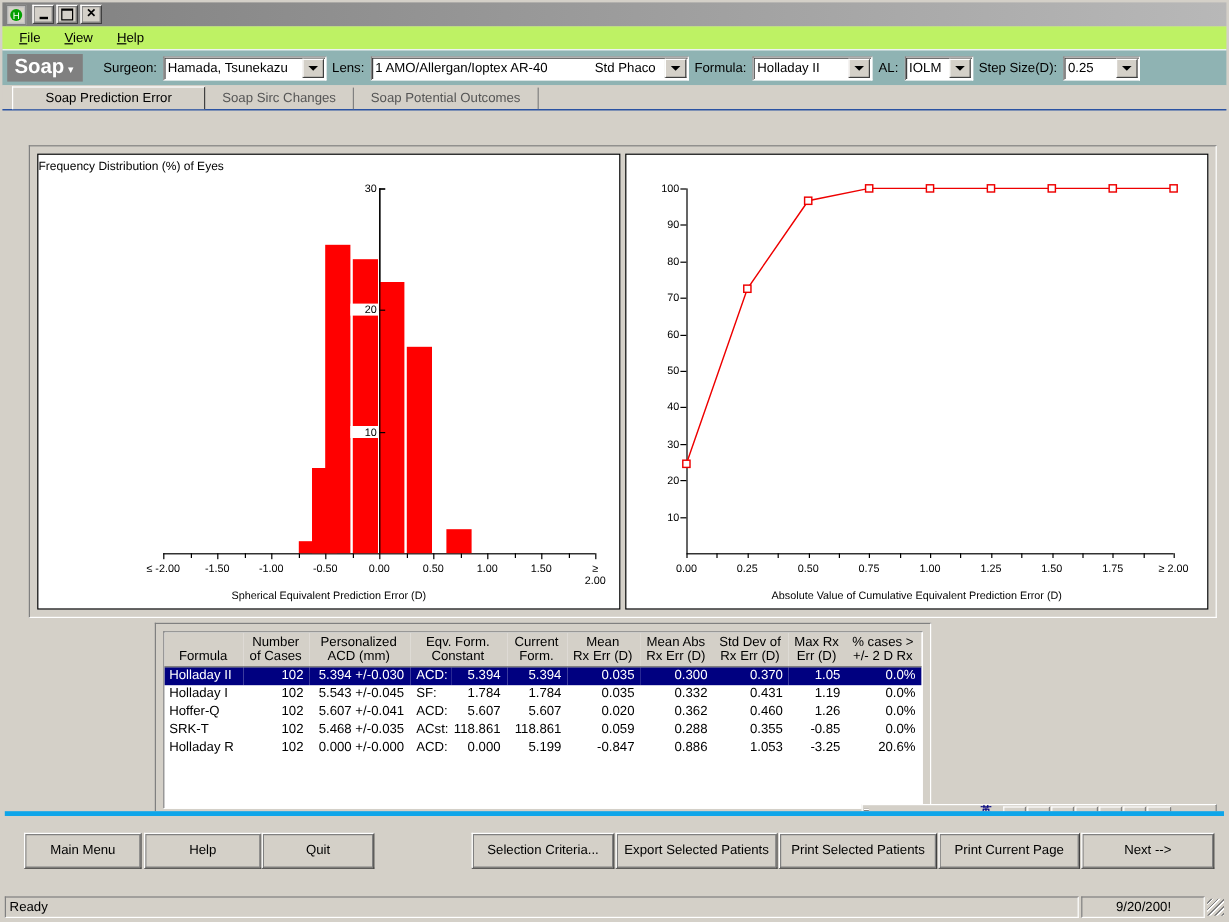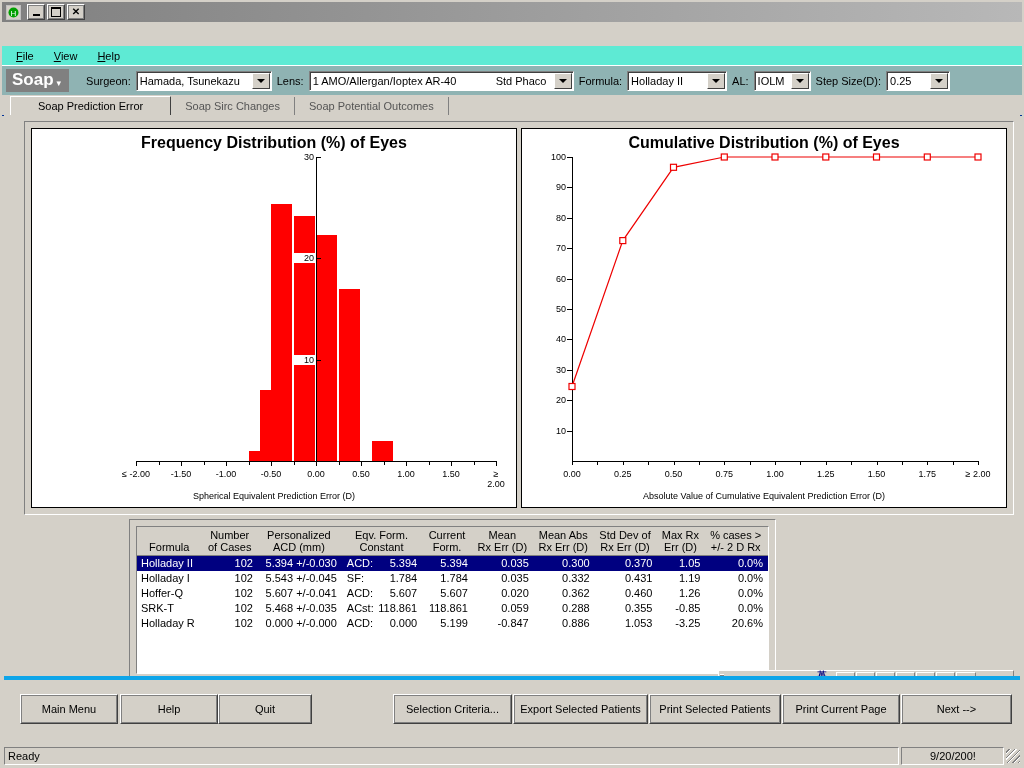--- a/index.html
+++ b/index.html
@@ -29,21 +29,21 @@
     border-right:1px solid #404040;border-bottom:1px solid #404040;
     margin-left:2px;position:relative;font-size:9px;line-height:12px;
     text-align:center;font-family:"Liberation Sans",sans-serif;}
   .winbtn .g{position:absolute;left:0;right:0;top:0;bottom:0;
     display:flex;align-items:center;justify-content:center;font-size:10px;font-weight:bold;}
   .winbtn .minbar{width:7px;height:2px;background:#000;margin-top:6px;}
   .winbtn .maxbox{width:8px;height:7px;border:1px solid #000;border-top-width:2px;}
 
   
   .menubar{height:19px;display:flex;align-items:center;padding-left:14px;
-    background:#5eead4;gap:20px;margin-top:24px;}
+    background:#bef264;gap:20px;}
   .menubar span{font-size:11px;}
   .menubar u{text-decoration:underline;}
 
   
   .toolbar{height:29px;background:#8fb3b3;display:flex;align-items:center;
     border-top:1px solid #fff;padding:0 4px;gap:5px;position:relative;}
   .soapbtn{background:#808080;color:#fff;font-size:17px;font-weight:bold;
     padding:1px 8px 2px 6px;display:flex;align-items:center;gap:3px;
     margin-right:12px;letter-spacing:0px;}
   .soapbtn .car{font-size:9px;align-self:flex-end;margin-bottom:2px;}
@@ -74,22 +74,22 @@
 
   
   .content{position:absolute;left:2px;right:2px;top:113px;bottom:88px;
     background:#d4d0c8;}
   .chartarea{position:absolute;left:20px;top:6px;width:988px;height:392px;
     background:#d4d0c8;border-top:1px solid #808080;border-left:1px solid #808080;
     border-right:1px solid #fff;border-bottom:1px solid #fff;}
   .chartbox{position:absolute;background:#fff;border:1px solid #000;}
   .chart-l{left:6px;top:6px;width:484px;height:378px;}
   .chart-r{left:496px;top:6px;width:484px;height:378px;}
-  .charttitle{position:absolute;top:5px;left:0;right:0;text-align:center;
-    font-size:16px;font-weight:bold;}
+  .charttitle{position:absolute;top:5px;left:0;right:0;text-align:left;
+    font-size:10px;font-weight:normal;}
   .plot{position:absolute;}
   .ylabel{position:absolute;font-size:9px;text-align:right;transform:translateY(-50%);}
   .xlabel{position:absolute;font-size:9px;text-align:center;transform:translateX(-50%);}
   .axtitle{position:absolute;left:0;right:0;text-align:center;font-size:9px;}
   .bar{position:absolute;background:#ff0000;}
   .tick{position:absolute;background:#000;}
   .vaxis{position:absolute;width:1px;background:#000;}
   .haxis{position:absolute;height:1px;background:#000;}
 
   
@@ -292,21 +292,20 @@
             <div class="ylabel" style="left:260px;top:230.66666666666669px;width:22px;background:#fff;padding-right:1px;">10</div>
             <div class="tick" style="left:284px;top:129px;width:5px;height:1px;"></div>
             <div class="ylabel" style="left:260px;top:129.33333333333334px;width:22px;background:#fff;padding-right:1px;">20</div>
             <div class="tick" style="left:284px;top:28px;width:5px;height:1px;"></div>
             <div class="ylabel" style="left:260px;top:28px;width:22px;background:#fff;padding-right:1px;">30</div>
           </div>
         <div class="axtitle" style="bottom:6px;">Spherical Equivalent Prediction Error (D)</div>
       </div>
 
       <div class="chartbox chart-r">
-        <div class="charttitle">Cumulative Distribution (%) of Eyes</div>
         <div class="plot" id="plotR" style="left:0;top:0;right:0;bottom:0;">
             <div class="haxis" style="left:50px;top:332px;width:406px;"></div>
             <div class="vaxis" style="left:50px;top:28px;height:304px;"></div>
             <div class="tick" style="left:50px;top:332px;width:1px;height:4px;"></div>
             <div class="tick" style="left:75px;top:332px;width:1px;height:4px;"></div>
             <div class="tick" style="left:101px;top:332px;width:1px;height:4px;"></div>
             <div class="tick" style="left:126px;top:332px;width:1px;height:4px;"></div>
             <div class="tick" style="left:152px;top:332px;width:1px;height:4px;"></div>
             <div class="tick" style="left:177px;top:332px;width:1px;height:4px;"></div>
             <div class="tick" style="left:202px;top:332px;width:1px;height:4px;"></div>

